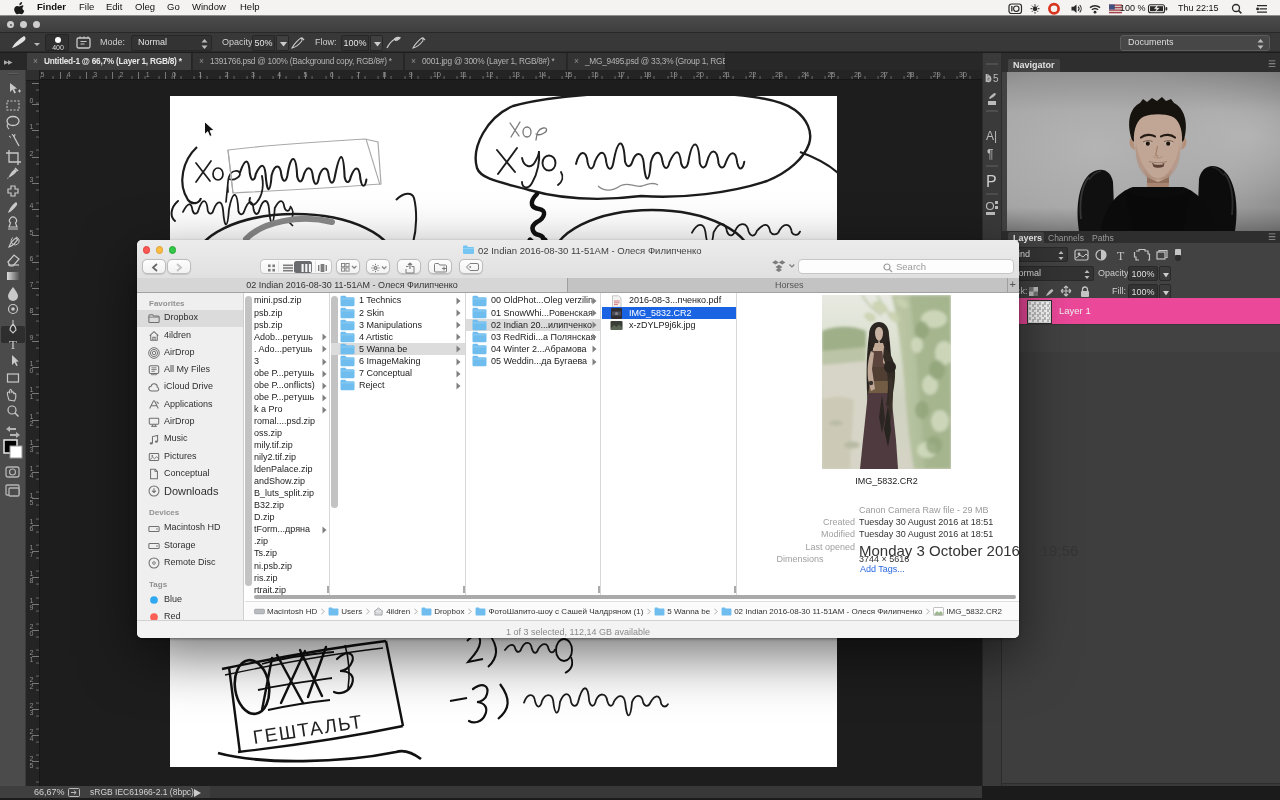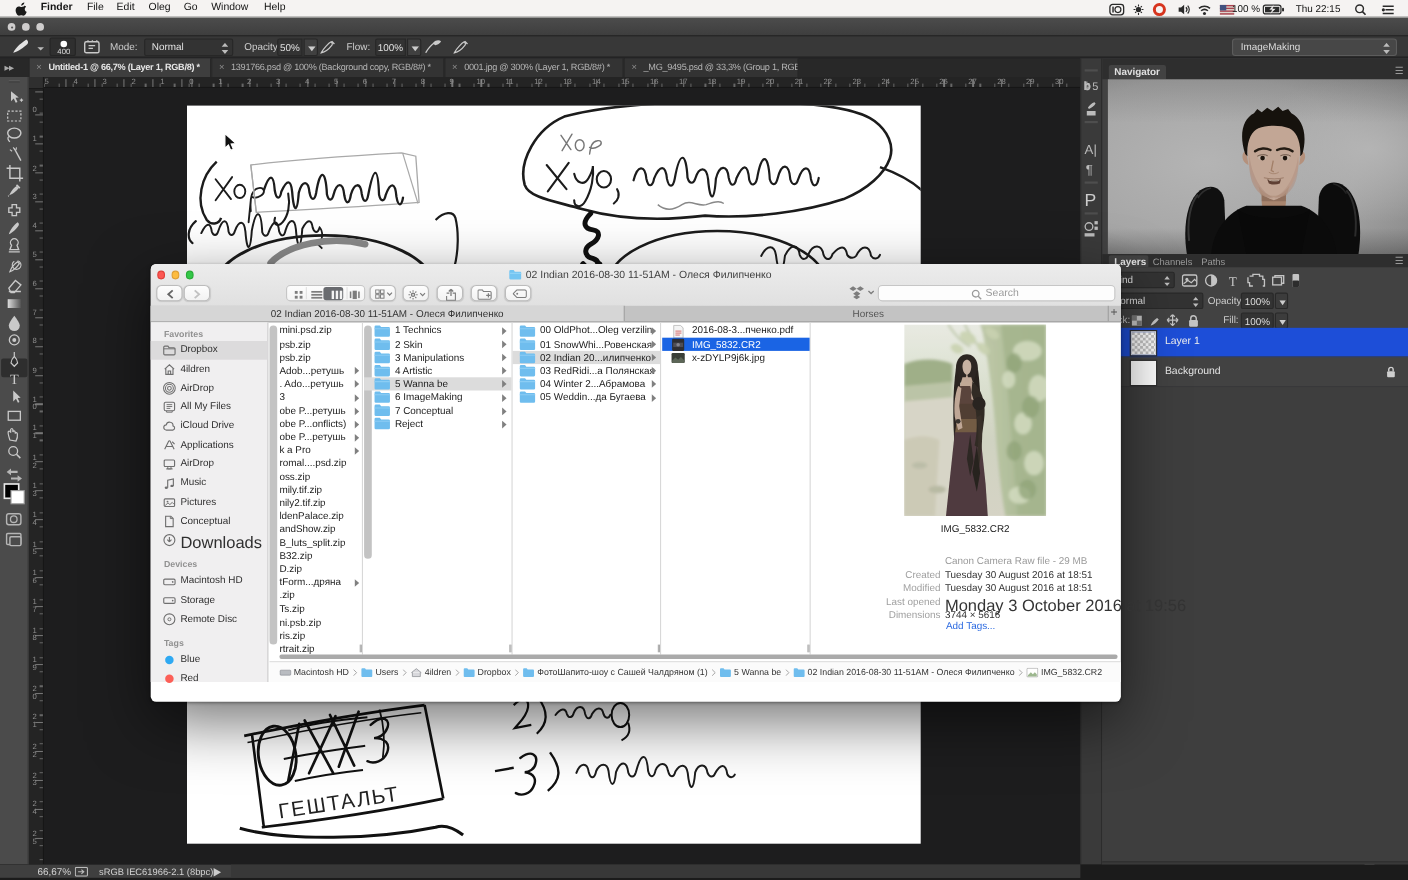--- a/index.html
+++ b/index.html
@@ -110,21 +110,21 @@
  </div>
  <svg class="ab" style="left:385px;top:2px" width="18" height="15" viewBox="0 0 18 15">
   <path d="M2 13C4 9 8 5 10 4" stroke="#c9c9c9" stroke-width="1.3" fill="none"></path>
   <path d="M9 3.5c2-2 5-2.5 7-1-1 2-4 4-6 3.5z" fill="#c9c9c9"></path>
  </svg>
  <svg class="ab" style="left:412px;top:3px" width="15" height="13" viewBox="0 0 15 13">
   <path d="M1 12C3 8 8 3 10 2c1 .7 1.4 1.8.8 3C8.5 8 4 11.4 1 12z" fill="none" stroke="#c9c9c9" stroke-width="1.1"></path>
   <path d="M10.5 1.5l2.5 2.5" stroke="#c9c9c9" stroke-width="1.2"></path>
  </svg>
  <div class="ab" style="left:1120px;top:1.5px;width:150px;height:16px;background:#474747;border:1px solid #5c5c5c;border-radius:3px">
-   <span class="ab" style="left:7px;top:1.5px;font-size:9px;color:#ddd">ImageMaking</span>
+   <span class="ab" style="left:7px;top:1.5px;font-size:9px;color:#ddd">Documents</span>
    <svg class="ab" style="right:5px;top:3px" width="7" height="10" viewBox="0 0 7 10">
         <path d="M3.5 0L6.5 3.5H0.5zM3.5 10L6.5 6.5H0.5z" fill="#bbb"></path>
       </svg>
  </div>
 </div>
 <div class="ab" style="left:0;top:53px;width:1280px;height:17px;background:#282828">
     <span class="ab" style="left:5px;top:4px;font-size:6.5px;color:#aaa;letter-spacing:-0.5px">▶▶</span>
     <div class="ab" style="left:27px;top:0;width:165px;height:17px;background:#3e3e3e;border-right:1px solid #252525;overflow:hidden">
       <span class="ab" style="left:6px;top:3px;font-size:8.5px;color:#909090">×</span>
       <span class="ab" style="left:17px;top:3px;font-size:8.3px;font-weight:bold;letter-spacing:-0.25px;color:#e8e8e8;white-space:nowrap">Untitled-1 @ 66,7% (Layer 1, RGB/8) *</span>
@@ -401,31 +401,23 @@
       <path d="M54.5 6V4.5a2.5 2.5 0 015 0V6" stroke="#c4c4c4" fill="none" stroke-width="1.3"></path>
 </svg>
 <span class="ab" style="left:110px;top:55px;font-size:9px;color:#ccc">Fill:</span>
 <div class="ab" style="left:126px;top:53px;width:30px;height:15px;background:#333;border:1px solid #292929;border-radius:2px;color:#ddd;font-size:9px;text-align:center;line-height:14px">100%</div>
 <div class="ab" style="left:157px;top:53px;width:12px;height:15px;background:#3c3c3c;border:1px solid #292929;border-radius:2px">
       <svg class="ab" style="left:2.5px;top:5.5px" width="6" height="5" viewBox="0 0 6 5">
         <path d="M0 0h6L3 4.5z" fill="#ccc"></path>
       </svg>
     </div>
 
-<div class="ab" style="left:0;top:67px;width:278px;height:27px;background:#1d4ed8;border-bottom:1px solid #38383a">
+<div class="ab" style="left:0;top:67px;width:278px;height:27px;background:#ec4899;border-bottom:1px solid #38383a">
  <div class="ab" style="left:26px;top:2.5px;width:23px;height:22px;background:repeating-conic-gradient(#fdfdfd 0 25%,#c2c2c2 0 50%);background-size:5px 5px;border:1px solid #ddd;outline:1px solid #2e2e2e"></div>
  <span class="ab" style="left:57px;top:7px;font-size:9.5px;color:#efefef">Layer 1</span>
-</div>
-<div class="ab" style="left:0;top:94px;width:278px;height:27px;background:#424242;border-bottom:1px solid #38383a">
- <div class="ab" style="left:26px;top:2.5px;width:23px;height:22px;background:#fff;outline:1px solid #2e2e2e"></div>
- <span class="ab" style="left:57px;top:7px;font-size:9.5px;color:#e5e5e5">Background</span>
- <svg class="ab" style="right:11px;top:8px" width="9" height="11" viewBox="0 0 9 11">
-        <rect x="1" y="4.5" width="7" height="5.5" rx="1" fill="#cfcfcf"></rect>
-        <path d="M2.5 4.5V3a2 2 0 014 0v1.5" stroke="#cfcfcf" fill="none" stroke-width="1.3"></path>
-      </svg>
 </div>
 <div class="ab" style="left:0;top:121px;width:278px;height:431px;background:#3e3e3e"></div>
 <div class="ab" style="left:0;top:552px;width:278px;height:14px;background:#393939;border-top:1px solid #2d2d2d">
 <svg class="ab" style="right:8px;top:2px" width="130" height="10" viewBox="0 0 130 10">
  <g stroke="#a9a9a9" fill="none" stroke-width="1">
  <ellipse cx="5" cy="5" rx="3.4" ry="2.2"></ellipse>
           <ellipse cx="10" cy="5" rx="3.4" ry="2.2"></ellipse>
  <text x="22" y="8.5" font-size="9" font-style="italic" fill="#a9a9a9" stroke="none" font-family="Liberation Serif">fx</text>
  <rect x="40" y="1" width="8" height="8" rx="1"></rect>
           <circle cx="44" cy="5" r="2.4"></circle>
@@ -704,21 +696,21 @@
         <path d="M8 1.8V4h2.6" fill="none" stroke="#6f6f6f"></path>
       </svg>
     </div>
     <span class="ab" style="left:27px;top:227.5px;font-size:9px;color:#2f2f2f">Conceptual</span>
     <div class="ab" style="left:11px;top:245.0px;width:12px;height:12px">
       <svg width="12" height="12" viewBox="0 0 14 14" style="position:absolute;left:0;top:0">
         <circle cx="7" cy="7" r="5.8" fill="none" stroke="#6f6f6f" stroke-width="1.2"></circle>
         <path d="M7 3.8v5M7 8.8L4.8 6.6M7 8.8l2.2-2.2" stroke="#6f6f6f" stroke-width="1.2" fill="none"></path>
       </svg>
     </div>
-    <span class="ab" style="left:27px;top:244.5px;font-size:15px;color:#2f2f2f">Downloads</span>
+    <span class="ab" style="left:27px;top:244.5px;font-size:11px;color:#2f2f2f">Downloads</span>
     <span class="ab" style="left:12px;top:267.5px;font-size:8px;font-weight:bold;color:#919191">Devices</span>
     <div class="ab" style="left:11px;top:282.5px;width:12px;height:12px">
       <svg width="12" height="12" viewBox="0 0 14 14" style="position:absolute;left:0;top:0">
         <rect x="1" y="4" width="12" height="6" rx="1.2" fill="none" stroke="#6f6f6f" stroke-width="1.2"></rect>
         <circle cx="10.5" cy="7" r="0.9" fill="#6f6f6f"></circle>
       </svg>
     </div>
     <span class="ab" style="left:27px;top:282.0px;font-size:9px;color:#2f2f2f">Macintosh HD</span>
     <div class="ab" style="left:11px;top:300.0px;width:12px;height:12px">
       <svg width="12" height="12" viewBox="0 0 14 14" style="position:absolute;left:0;top:0">
@@ -1045,21 +1037,21 @@
 <rect width="129" height="174" fill="#b9b9ad" opacity="0.10"></rect>
 </svg>
     <span class="ab" style="left:685px;top:236px;width:129px;text-align:center;font-size:9px;color:#222">IMG_5832.CR2</span>
     <span class="ab" style="left:722px;top:264.5px;font-size:9px;color:#9b9b9b;white-space:nowrap">Canon Camera Raw file - 29 MB</span>
     <span class="ab" style="left:608px;top:276.5px;width:110px;text-align:right;font-size:9px;color:#a0a0a0">Created</span>
     <span class="ab" style="left:722px;top:276.5px;font-size:9px;color:#333;white-space:nowrap">Tuesday 30 August 2016 at 18:51</span>
     <span class="ab" style="left:608px;top:289.0px;width:110px;text-align:right;font-size:9px;color:#a0a0a0">Modified</span>
     <span class="ab" style="left:722px;top:289.0px;font-size:9px;color:#333;white-space:nowrap">Tuesday 30 August 2016 at 18:51</span>
     <span class="ab" style="left:608px;top:301.5px;width:110px;text-align:right;font-size:9px;color:#a0a0a0">Last opened</span>
     <span class="ab" style="left:722px;top:301.5px;font-size:15px;color:#333;white-space:nowrap">Monday 3 October 2016 at 19:56</span>
-    <span class="ab" style="left:608px;top:314.0px;width:110px;text-align:right;font-size:9px;color:#a0a0a0">Dimensions</span>
+    <span class="ab" style="left:608px;top:314.0px;width:110px;text-align:center;font-size:9px;color:#a0a0a0">Dimensions</span>
     <span class="ab" style="left:722px;top:314.0px;font-size:9px;color:#333;white-space:nowrap">3744 × 5616</span>
     <span class="ab" style="left:723px;top:324px;font-size:9px;color:#2968e0">Add Tags...</span>
     <div class="ab" style="left:117px;top:355px;width:762px;height:4px;background:#aaaaaa;border-radius:2px"></div>
     <div class="ab" style="left:108px;top:361px;width:774px;height:19px;background:#fbfbfb;border-top:1px solid #dedede;overflow:hidden">
       <div style="position:absolute;left:9px;top:0;height:19px;display:flex;align-items:center">
         <svg width="11" height="9" viewBox="0 0 12 10" style="flex:none">
           <rect x="0.5" y="2.5" width="11" height="5" rx="1" fill="#b9bcc1" stroke="#8e9196" stroke-width="0.7"></rect>
         </svg>
         <span style="font-size:8px;color:#333;white-space:nowrap;margin:0 0 0 2px">Macintosh HD</span>
         <span style="width:3.5px"></span>
@@ -1121,12 +1113,15 @@
           <path d="M0.5 0.5L4 4 0.5 7.5" stroke="#999" fill="none"></path>
         </svg>
         <span style="width:3.5px"></span>
         <svg width="11" height="9" viewBox="0 0 12 10" style="flex:none">
           <rect x="0.5" y="0.5" width="11" height="9" rx="1" fill="#fff" stroke="#999" stroke-width="0.7"></rect>
           <path d="M1.5 7.5l3-3 2 2 2-2 2 2V9h-9z" fill="#9db78f"></path>
         </svg>
         <span style="font-size:8px;color:#333;white-space:nowrap;margin:0 0 0 2px">IMG_5832.CR2</span>
       </div>
     </div>
+    <div class="ab" style="left:0;top:380px;width:882px;height:18px;background:#f4f3f4;border-top:1px solid #d2d2d2;border-radius:0 0 5px 5px;text-align:center">
+<span style="font-size:9px;color:#8a8a8a;line-height:17px">1 of 3 selected, 112,14 GB available</span>
+</div>
   </div>
 </body></html>

